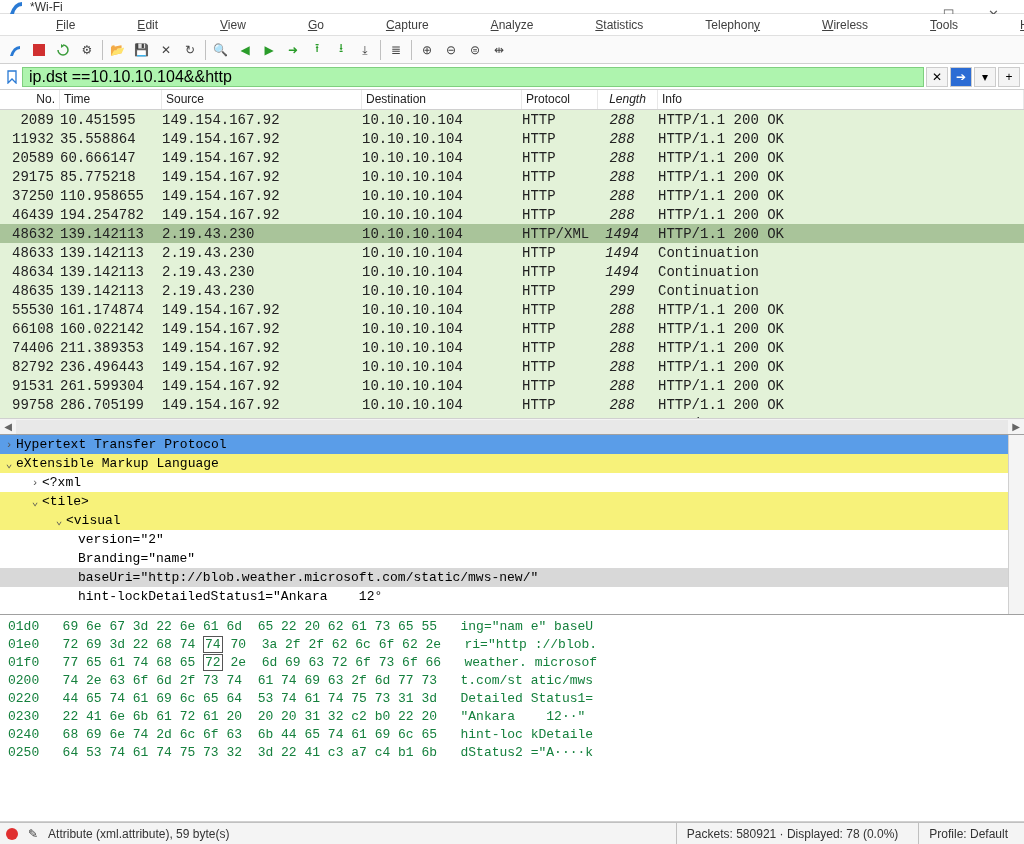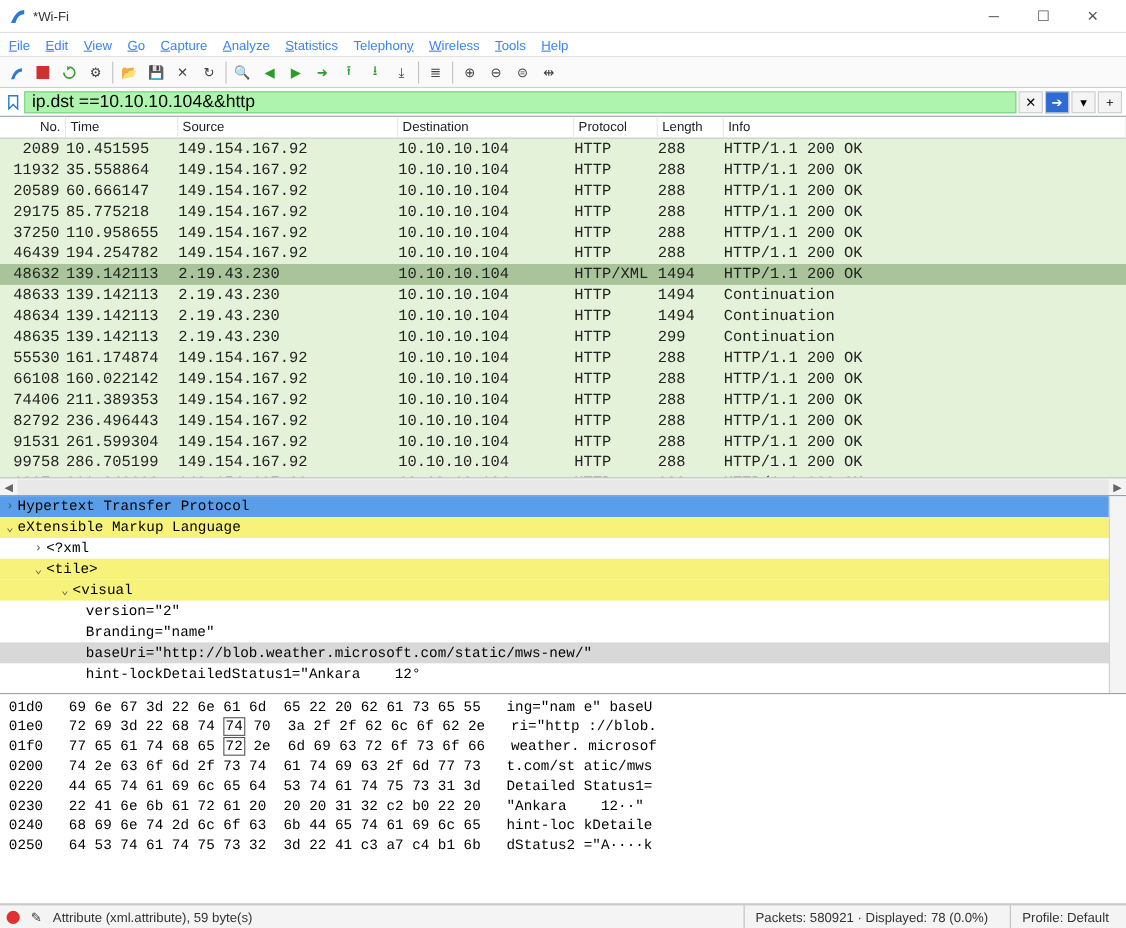--- a/index.html
+++ b/index.html
@@ -1,23 +1,23 @@
 <!DOCTYPE html>
 <html><head>
 <meta charset="utf-8">
 <style>
 * { margin: 0; padding: 0; box-sizing: border-box; }
 body { font-family: "Segoe UI", Tahoma, sans-serif; font-size: 12px; background: #f0f0f0; width: 1024px; height: 844px; overflow: hidden; display: flex; flex-direction: column; }
-.titlebar { background: #fff; height: 30px; display: flex; align-items: center; padding: 0 8px; border-bottom: 1px solid #e0e0e0; }
+.titlebar { background: #fff; height: 14px; display: flex; align-items: flex-start; padding: 0 8px; border-bottom: 1px solid #e0e0e0; }
 .titlebar .fin-icon { width: 16px; height: 16px; margin-right: 6px; }
 .titlebar .title { flex: 1; font-size: 12px; color: #333; }
 .winbtns { display: flex; gap: 0; }
 .winbtns div { width: 45px; height: 28px; display: flex; align-items: center; justify-content: center; color: #555; font-size: 13px; }
 .menubar { background: #fff; height: 22px; display: flex; align-items: center; padding: 0 8px; gap: 14px; border-bottom: 1px solid #e0e0e0; }
-.menubar span { color: #3b82f6; font-size: 12px; }
+.menubar span { color: #404040; font-size: 12px; margin-left: 48px; }
 .menubar span u { text-decoration: underline; }
 .toolbar { background: #fafafa; height: 28px; display: flex; align-items: center; padding: 0 4px; gap: 2px; border-bottom: 1px solid #d0d0d0; }
 .toolbar .tbtn { width: 22px; height: 22px; display: flex; align-items: center; justify-content: center; border: 1px solid transparent; color: #444; }
 .toolbar .sep { width: 1px; height: 20px; background: #c0c0c0; margin: 0 2px; }
 .filterbar { background: #fff; height: 26px; display: flex; align-items: center; padding: 0 4px; border-bottom: 1px solid #d0d0d0; }
 .filterbar .bookmark { width: 16px; height: 16px; display: flex; align-items: center; justify-content: center; margin-right: 2px; }
 .filterbar input { flex: 1; background: #aef4ae; border: 1px solid #7fcf7f; height: 20px; padding: 0 6px; font-family: inherit; font-size: 16px; outline: none; }
 .filterbar .fbtn { width: 22px; height: 20px; display: flex; align-items: center; justify-content: center; border: 1px solid #ccc; margin-left: 2px; background: #f4f4f4; }
 .filterbar .fbtn.blue { background: #2c6cd4; color: #fff; }
 .pkt-list { flex: 0 0 345px; display: flex; flex-direction: column; background: #0c4a6e; border-bottom: 1px solid #a0a0a0; overflow: hidden; position: relative; }
@@ -25,33 +25,33 @@
 .pkt-head div { padding: 2px 4px; border-right: 1px solid #e8e8e8; }
 .pkt-rows { flex: 1; overflow: hidden; font-family: Consolas, "Courier New", monospace; font-size: 14px; background: #e3f2d8; }
 .prow { display: flex; height: 19px; align-items: center; color: #222; }
 .prow.sel { background: #a9c49a; }
 .prow div { white-space: pre; overflow: hidden; }
 .c-no  { width: 60px;  text-align: right; padding-right: 6px; }
 .c-time{ width: 102px; }
 .c-src { width: 200px; }
 .c-dst { width: 160px; }
 .c-pro { width: 76px;  }
-.c-len { width: 60px;  text-align: left; padding-right: 12px; }
+.c-len { width: 60px;  text-align: center; padding-right: 12px; font-style: italic; }
 .c-info{ flex: 1; }
 .pkt-hscroll { height: 16px; background: #f4f4f4; border-top: 1px solid #d0d0d0; display:flex; align-items:center; }
 .pkt-hscroll .arrow { width:16px; text-align:center; color:#666; font-size:10px; }
 .pkt-hscroll .track { flex:1; background:#e8e8e8; height:14px; }
 .details { flex: 0 0 180px; background: #fff; border-bottom: 1px solid #a0a0a0; overflow: hidden; font-family: Consolas, "Courier New", monospace; font-size: 13px; position: relative; }
 .details .drow { display:flex; align-items:center; height:19px; white-space:pre; padding-left: 2px; }
 .details .drow.bluehdr { background: #5a9de8; color: #000; }
 .details .drow.yellow { background: #f7f27a; }
 .details .drow.graysel { background: #d8d8d8; }
 .details .arrow { width: 14px; display:inline-block; text-align:center; color:#555; font-size:11px; }
 .details-scroll { position:absolute; right:0; top:0; bottom:0; width:16px; background:#f4f4f4; border-left:1px solid #d0d0d0; }
-.hexpane { flex: 1; background: #fff; font-family: Consolas, "Courier New", monospace; font-size: 13px; overflow: hidden; padding: 4px 8px; color:#000000; border-bottom:1px solid #d0d0d0; }
+.hexpane { flex: 1; background: #fff; font-family: Consolas, "Courier New", monospace; font-size: 13px; overflow: hidden; padding: 4px 8px; color:#15803d; border-bottom:1px solid #d0d0d0; }
 .hexpane .hline { white-space: pre; height: 18px; }
 .hexpane .hilite { border: 1px solid #555; padding: 0 1px; }
 .statusbar { height: 22px; background: #f4f4f4; display: flex; align-items: center; padding: 0 6px; gap: 10px; border-top: 1px solid #c0c0c0; font-size: 12px; color:#333; }
 .statusbar .red-dot { width: 12px; height: 12px; background: #e03030; border-radius: 50%; }
 .statusbar .spacer { flex: 1; }
 .statusbar .cell { border-left: 1px solid #c0c0c0; padding: 0 10px; height:100%; display:flex; align-items:center; }
 </style>
 </head>
 <body>
 

